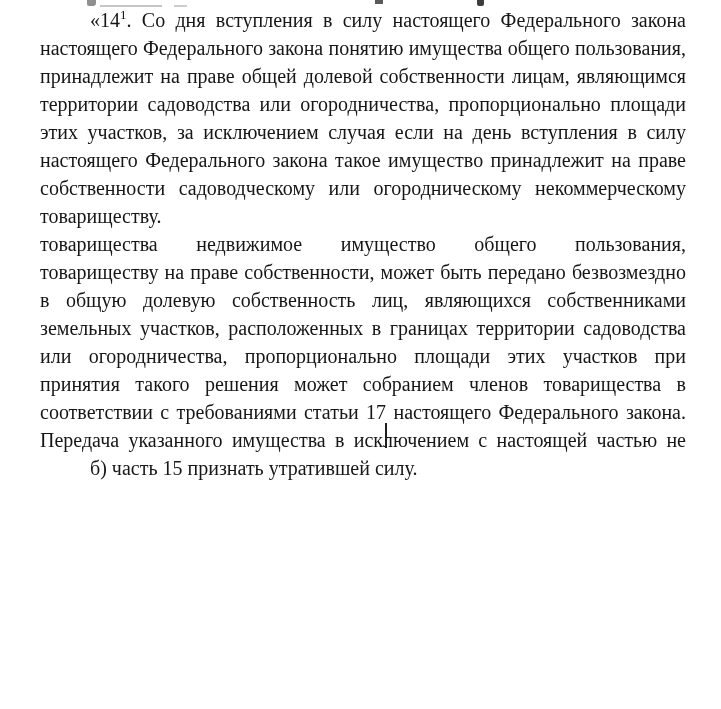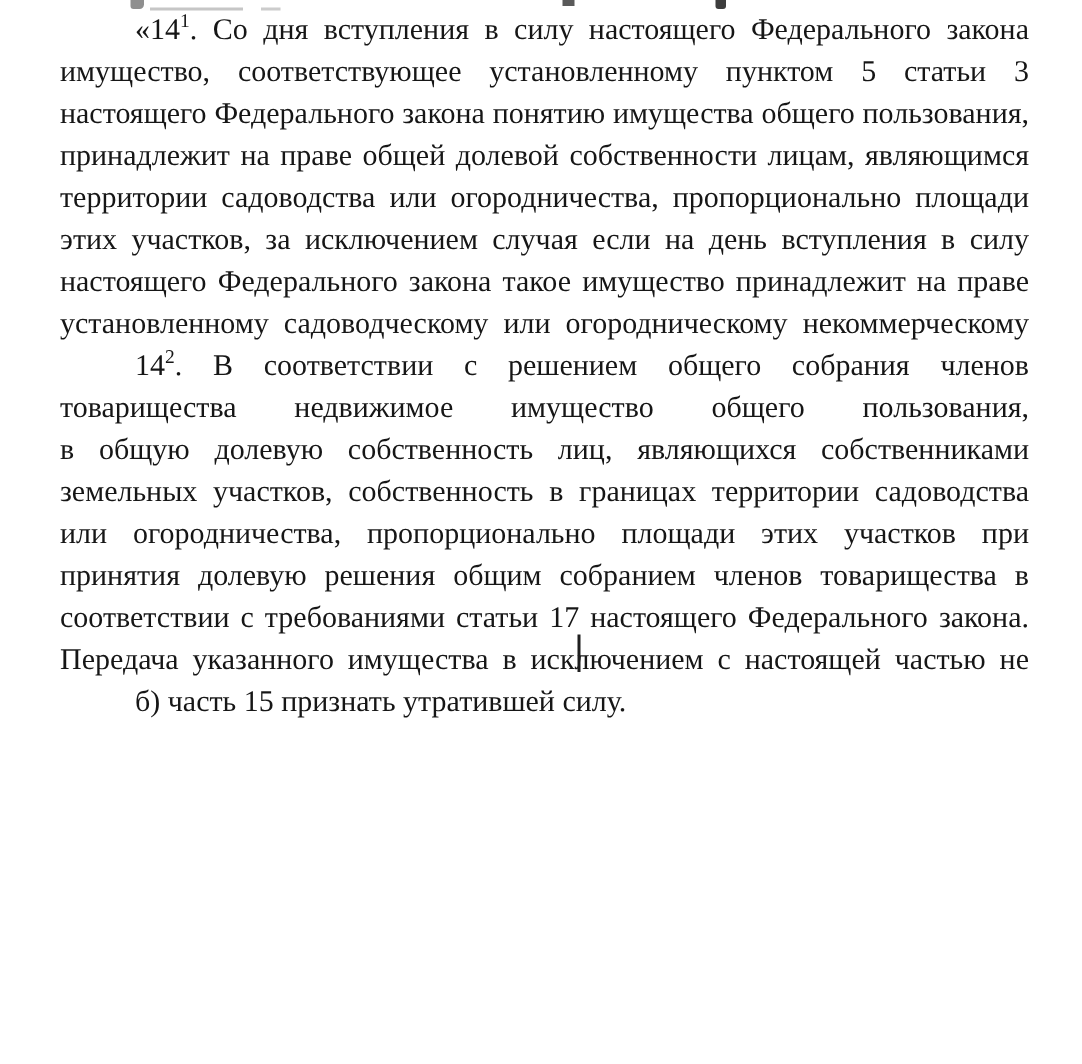--- a/index.html
+++ b/index.html
@@ -66,35 +66,35 @@
     <span class="artifact a2"></span>
     <span class="artifact a3"></span>
     <span class="artifact a4"></span>
     <span class="artifact a5"></span>
   </div>
 
   <div class="doc">
     <div id="paras">
         <div>
           <div class="line first"><span>«14</span><sup>1</sup><span>. Со дня вступления в силу настоящего Федерального закона</span></div>
-          <div class="line">имущество, соответствующее установленному пунктом 5 статьи 3</div>
           <div class="line">настоящего Федерального закона понятию имущества общего пользования,</div>
           <div class="line">принадлежит на праве общей долевой собственности лицам, являющимся</div>
           <div class="line">территории садоводства или огородничества, пропорционально площади</div>
           <div class="line">этих участков, за исключением случая если на день вступления в силу</div>
           <div class="line">настоящего Федерального закона такое имущество принадлежит на праве</div>
-          <div class="line">установленному садоводческому или огородническому некоммерческому</div>
+          <div class="line">собственности садоводческому или огородническому некоммерческому</div>
+          <div class="line last">товариществу.</div>
         </div>
         <div>
-          <div class="line first"><span>14</span><sup>2</sup><span>. В соответствии с решением общего собрания членов</span></div>
           <div class="line">товарищества недвижимое имущество общего пользования, расположенное</div>
+          <div class="line">товариществу на праве собственности, может быть передано безвозмездно</div>
           <div class="line">в общую долевую собственность лиц, являющихся собственниками</div>
-          <div class="line">земельных участков, собственность в границах территории садоводства</div>
+          <div class="line">земельных участков, расположенных в границах территории садоводства</div>
           <div class="line">или огородничества, пропорционально площади этих участков при условии</div>
-          <div class="line">принятия долевую решения общим собранием членов товарищества в</div>
+          <div class="line">принятия такого решения может собранием членов товарищества в</div>
           <div class="line">соответствии с требованиями статьи 17 настоящего Федерального закона.</div>
           <div class="line">Передача указанного имущества в исключением с настоящей частью не</div>
         </div>
         <div>
           <div class="line first last"><span>б) часть 15 признать утратившей силу.</span></div>
         </div>
       </div>
 
   </div>
 

